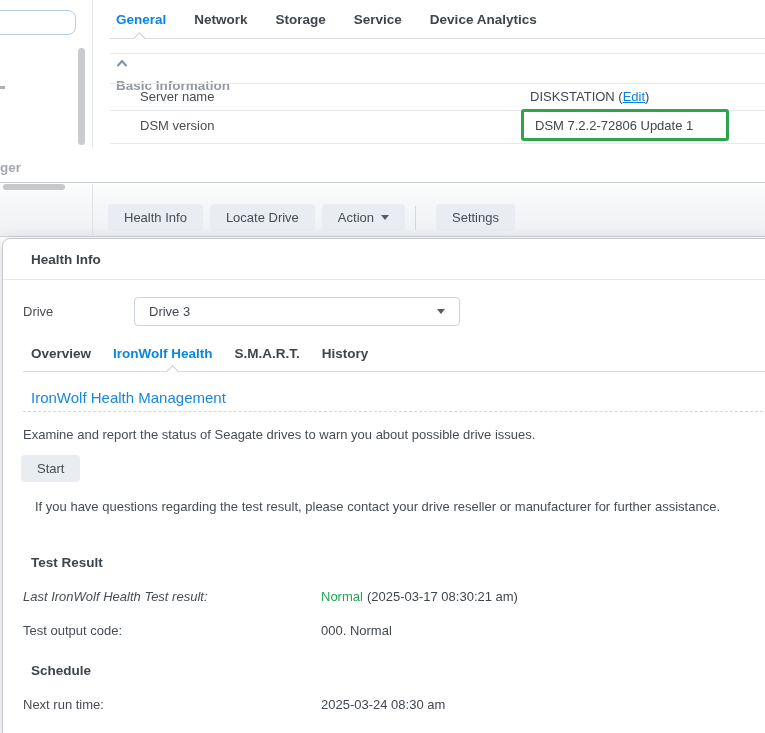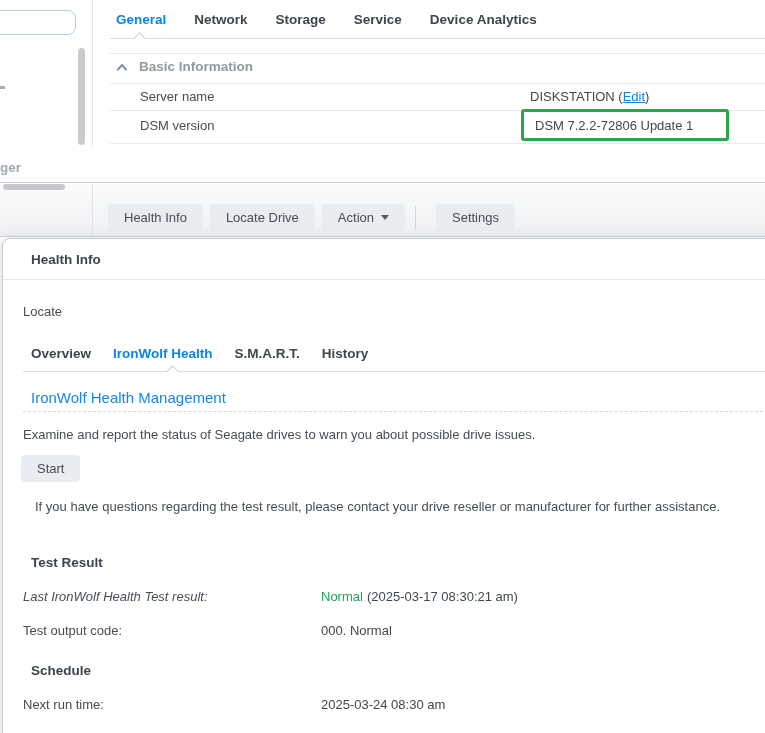--- a/index.html
+++ b/index.html
@@ -20,22 +20,22 @@
   .cp-tabs { left:116px; top:12px; display:flex; gap:28px; font-weight:bold; font-size:13.5px; color:#3e454d;justify-content:center; }
   .cp-tab { cursor:default; }
   .cp-tab.active { color:#0a85e0; }
   .tab-underline { height:0; border-top:1px solid #d9dce0; }
   .cp-underline { left:110px; width:655px; top:38px; }
   .notch { position:absolute; width:9px; height:9px; background:#fff;
     border-left:1px solid #c9cdd2; border-top:1px solid #c9cdd2;
     transform:rotate(45deg); top:-5px; }
   .hline { left:110px; width:655px; height:0; border-top:1px solid #e8eaed; }
 
-  .section-hdr { left:116px; top:59px; display:flex; align-items:center; gap:11px;
-    font-weight:bold; color:#9299a2; font-size:13.5px; }
+  .section-hdr { left:116px; top:59px; display:flex; align-items:flex-start; gap:11px;
+    font-weight:bold; color:#9299a2; font-size:13.5px;flex-direction:column; }
   .cp-row-label { left:140px; color:#474d54; }
   .cp-row-value { left:530px; color:#40474e; }
   a.edit-link { color:#0a85e0; text-decoration:underline; cursor:pointer; }
   .green-box { left:521px; top:109px; width:208px; height:32px;
     border:3px solid #2fa44b; border-radius:3px; background:#fff;
     display:flex; align-items:center; padding-left:11px; color:#40474e; }
 
   
   .title-frag { left:0; top:160px; font-weight:bold; font-size:13.5px; color:#a3a9af; }
 
@@ -144,21 +144,25 @@
         <span>Settings</span>
       </button>
   </div>
 </div>
 
 <div class="abs dialog">
   <div class="dlg-header">
     <div class="dlg-title">Health Info</div>
   </div>
 
-  <div class="drive-label">Locate</div>
+  <div class="drive-label">Drive</div>
+  <div class="drive-select">
+    <span>Drive 3</span>
+    <span class="caret-down"></span>
+  </div>
 
   <div class="dlg-tabs">
     <span class="cp-tab">Overview</span>
     <span class="cp-tab active">IronWolf Health</span>
     <span class="cp-tab">S.M.A.R.T.</span>
     <span class="cp-tab">History</span>
   </div>
   <div class="abs tab-underline dlg-underline">
     <div class="notch" style="left:145px;"></div>
   </div>

